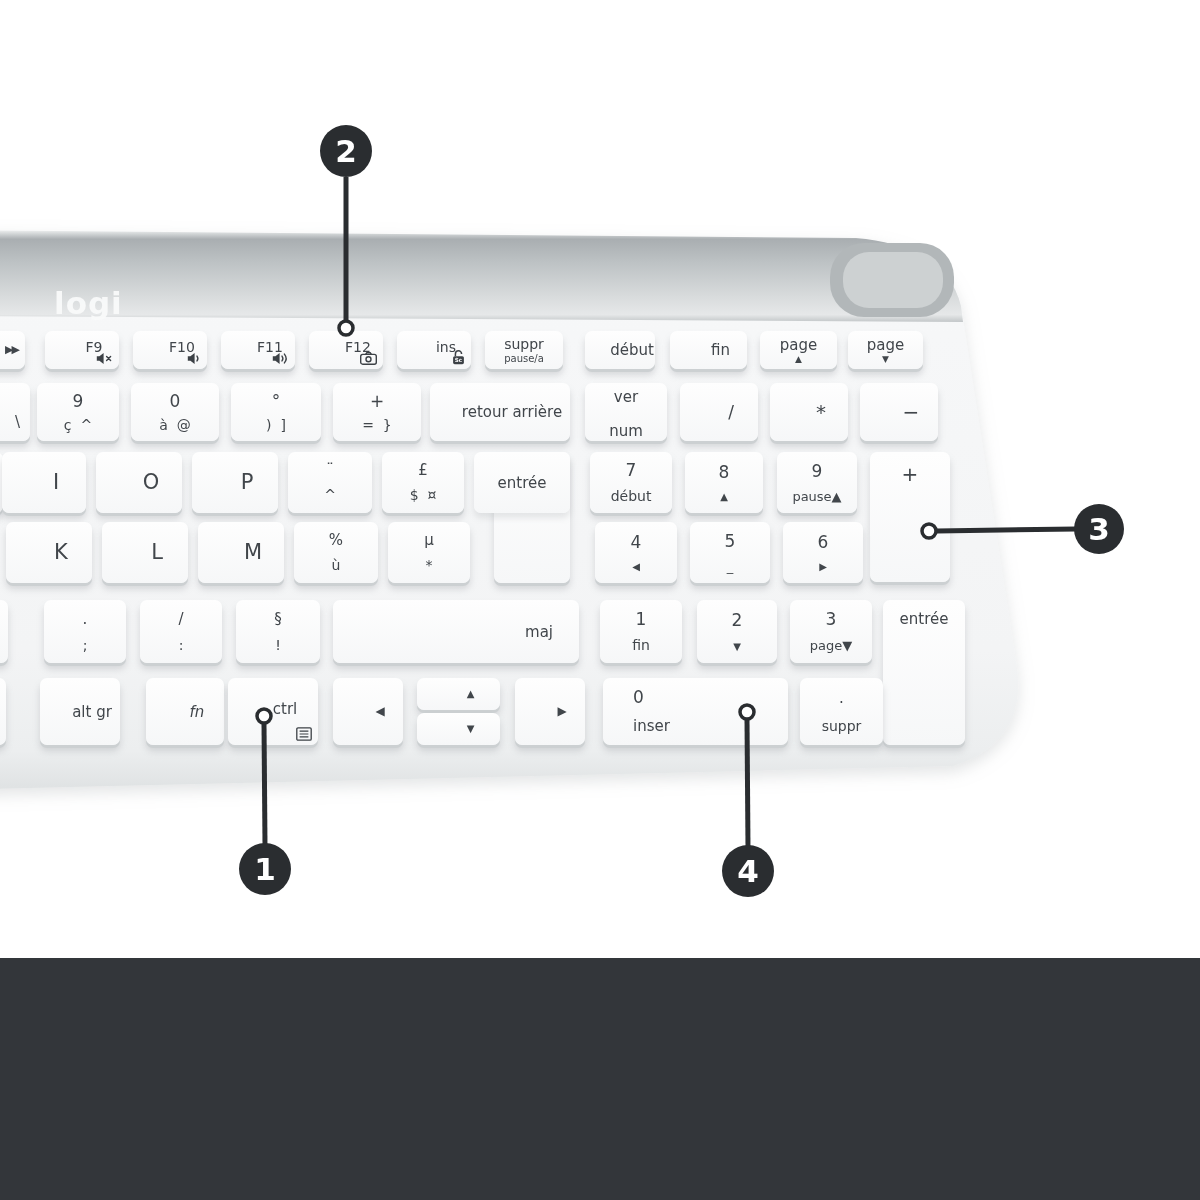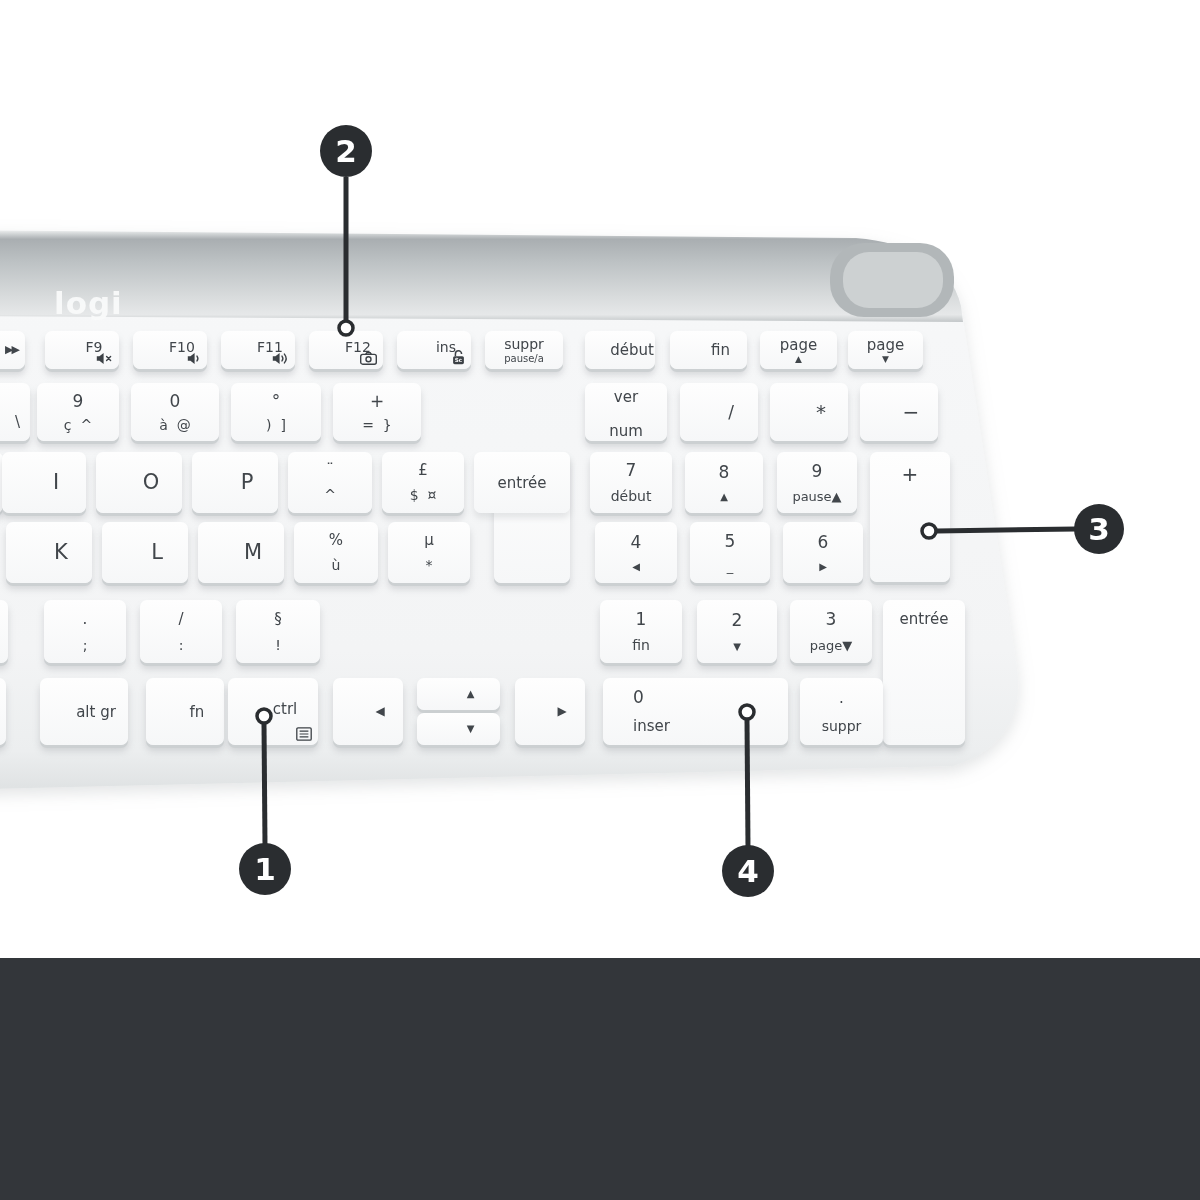--- a/index.html
+++ b/index.html
@@ -133,20 +133,23 @@
         <div class="kl l1">à  @</div>
       </div>
       <div class="key" style="left: 231px; top: 383px; width: 90px; height: 58px; font-size: 17px;">
         <div class="kl l0">°</div>
         <div class="kl l1">)  ]</div>
       </div>
       <div class="key" style="left: 333px; top: 383px; width: 88px; height: 58px; font-size: 17px;">
         <div class="kl l0">+</div>
         <div class="kl l1">=  }</div>
       </div>
+      <div class="key single" style="left: 430px; top: 383px; width: 140px; height: 58px; font-size: 15px;">
+        <div class="kl l0">retour arrière</div>
+      </div>
       <div class="key" style="left: 585px; top: 383px; width: 82px; height: 58px; font-size: 15px; gap: 16px;">
         <div class="kl l0">ver</div>
         <div class="kl l1" style="font-size: 15px;">num</div>
       </div>
       <div class="key single" style="left: 680px; top: 383px; width: 78px; height: 58px; font-size: 17px;">
         <div class="kl l0">/</div>
       </div>
       <div class="key single" style="left: 770px; top: 383px; width: 78px; height: 58px; font-size: 20px;">
         <div class="kl l0">*</div>
       </div>
@@ -225,40 +228,43 @@
         <div class="kl l1">;</div>
       </div>
       <div class="key" style="left: 140px; top: 600px; width: 82px; height: 63px; font-size: 15px;">
         <div class="kl l0">/</div>
         <div class="kl l1">:</div>
       </div>
       <div class="key" style="left: 236px; top: 600px; width: 84px; height: 63px; font-size: 15px;">
         <div class="kl l0">§</div>
         <div class="kl l1">!</div>
       </div>
+      <div class="key talign-r" style="left: 333px; top: 600px; width: 246px; height: 63px; font-size: 15px;">
+        <div class="kl l0">maj</div>
+      </div>
       <div class="key" style="left: 600px; top: 600px; width: 82px; height: 63px; font-size: 17px;">
         <div class="kl l0">1</div>
         <div class="kl l1">fin</div>
       </div>
       <div class="key" style="left: 697px; top: 600px; width: 80px; height: 63px; font-size: 17px;">
         <div class="kl l0">2</div>
         <div class="kl l1" style="font-size: 10px;">▼</div>
       </div>
       <div class="key" style="left: 790px; top: 600px; width: 82px; height: 63px; font-size: 17px;">
         <div class="kl l0">3</div>
         <div class="kl l1" style="font-size: 13px;">page▼</div>
       </div>
       <div class="key tall" style="left: 883px; top: 600px; width: 82px; height: 145px; font-size: 15px;">
         <div class="kl l0">entrée</div>
       </div>
       <div class="key" style="left: -60px; top: 678px; width: 66px; height: 67px;"></div>
-      <div class="key single" style="left: 40px; top: 678px; width: 88px; height: 67px; font-size: 15px;">
+      <div class="key single" style="left: 40px; top: 678px; width: 80px; height: 67px; font-size: 15px;">
         <div class="kl l0">alt gr</div>
       </div>
-      <div class="key single" style="left: 146px; top: 678px; width: 78px; height: 67px; font-size: 15px;">
+      <div class="key single" style="left: 146px; top: 678px; width: 78px; height: 67px; font-size: 15px; font-style: italic;">
         <div class="kl l0">fn</div>
       </div>
       <div class="key fkey single" style="left: 228px; top: 678px; width: 90px; height: 67px; font-size: 15px;">
         <div class="kl l0">ctrl</div>
         <span class="kicon"><svg width="16" height="14" viewBox="0 0 16 14">
             <rect x="0.8" y="0.8" width="14.4" height="12.4" rx="1.2" fill="none" stroke="#3c4146" stroke-width="1.3"></rect>
             <path d="M3.6 4.2h8.8M3.6 7h8.8M3.6 9.8h8.8" stroke="#3c4146" stroke-width="1.2"></path>
           </svg></span>
       </div>
       <div class="key single" style="left: 333px; top: 678px; width: 70px; height: 67px; font-size: 12px;">

